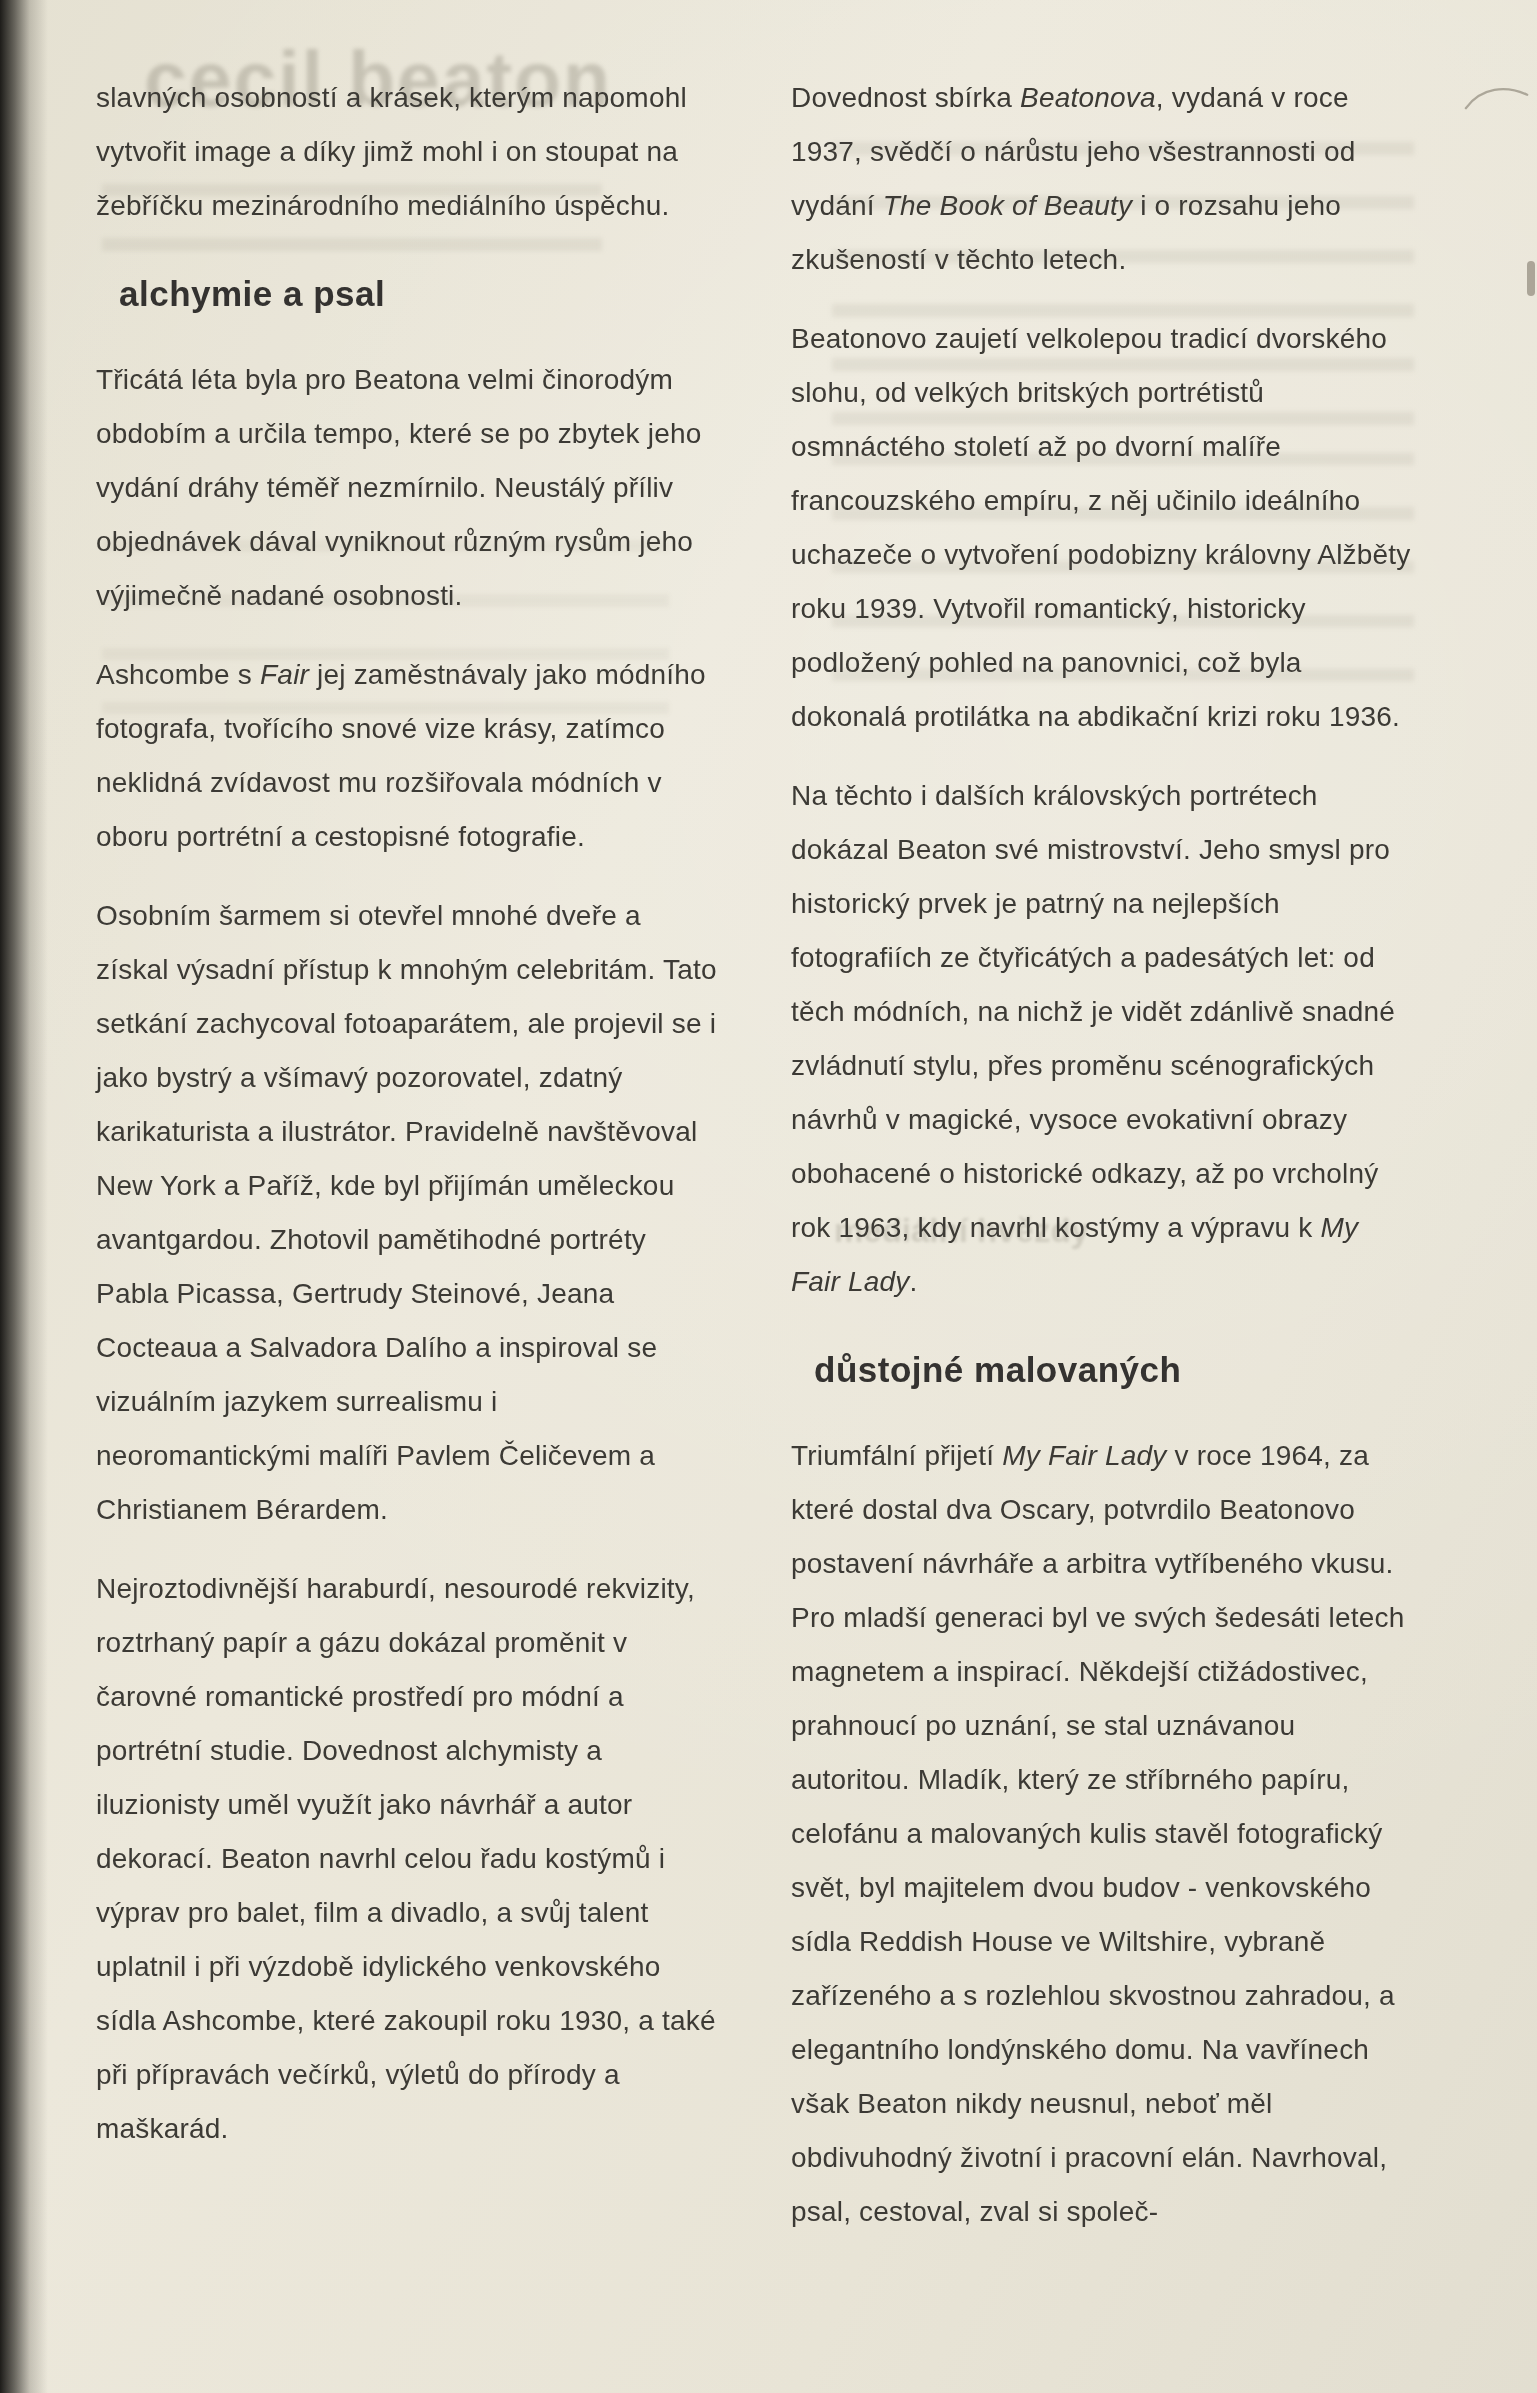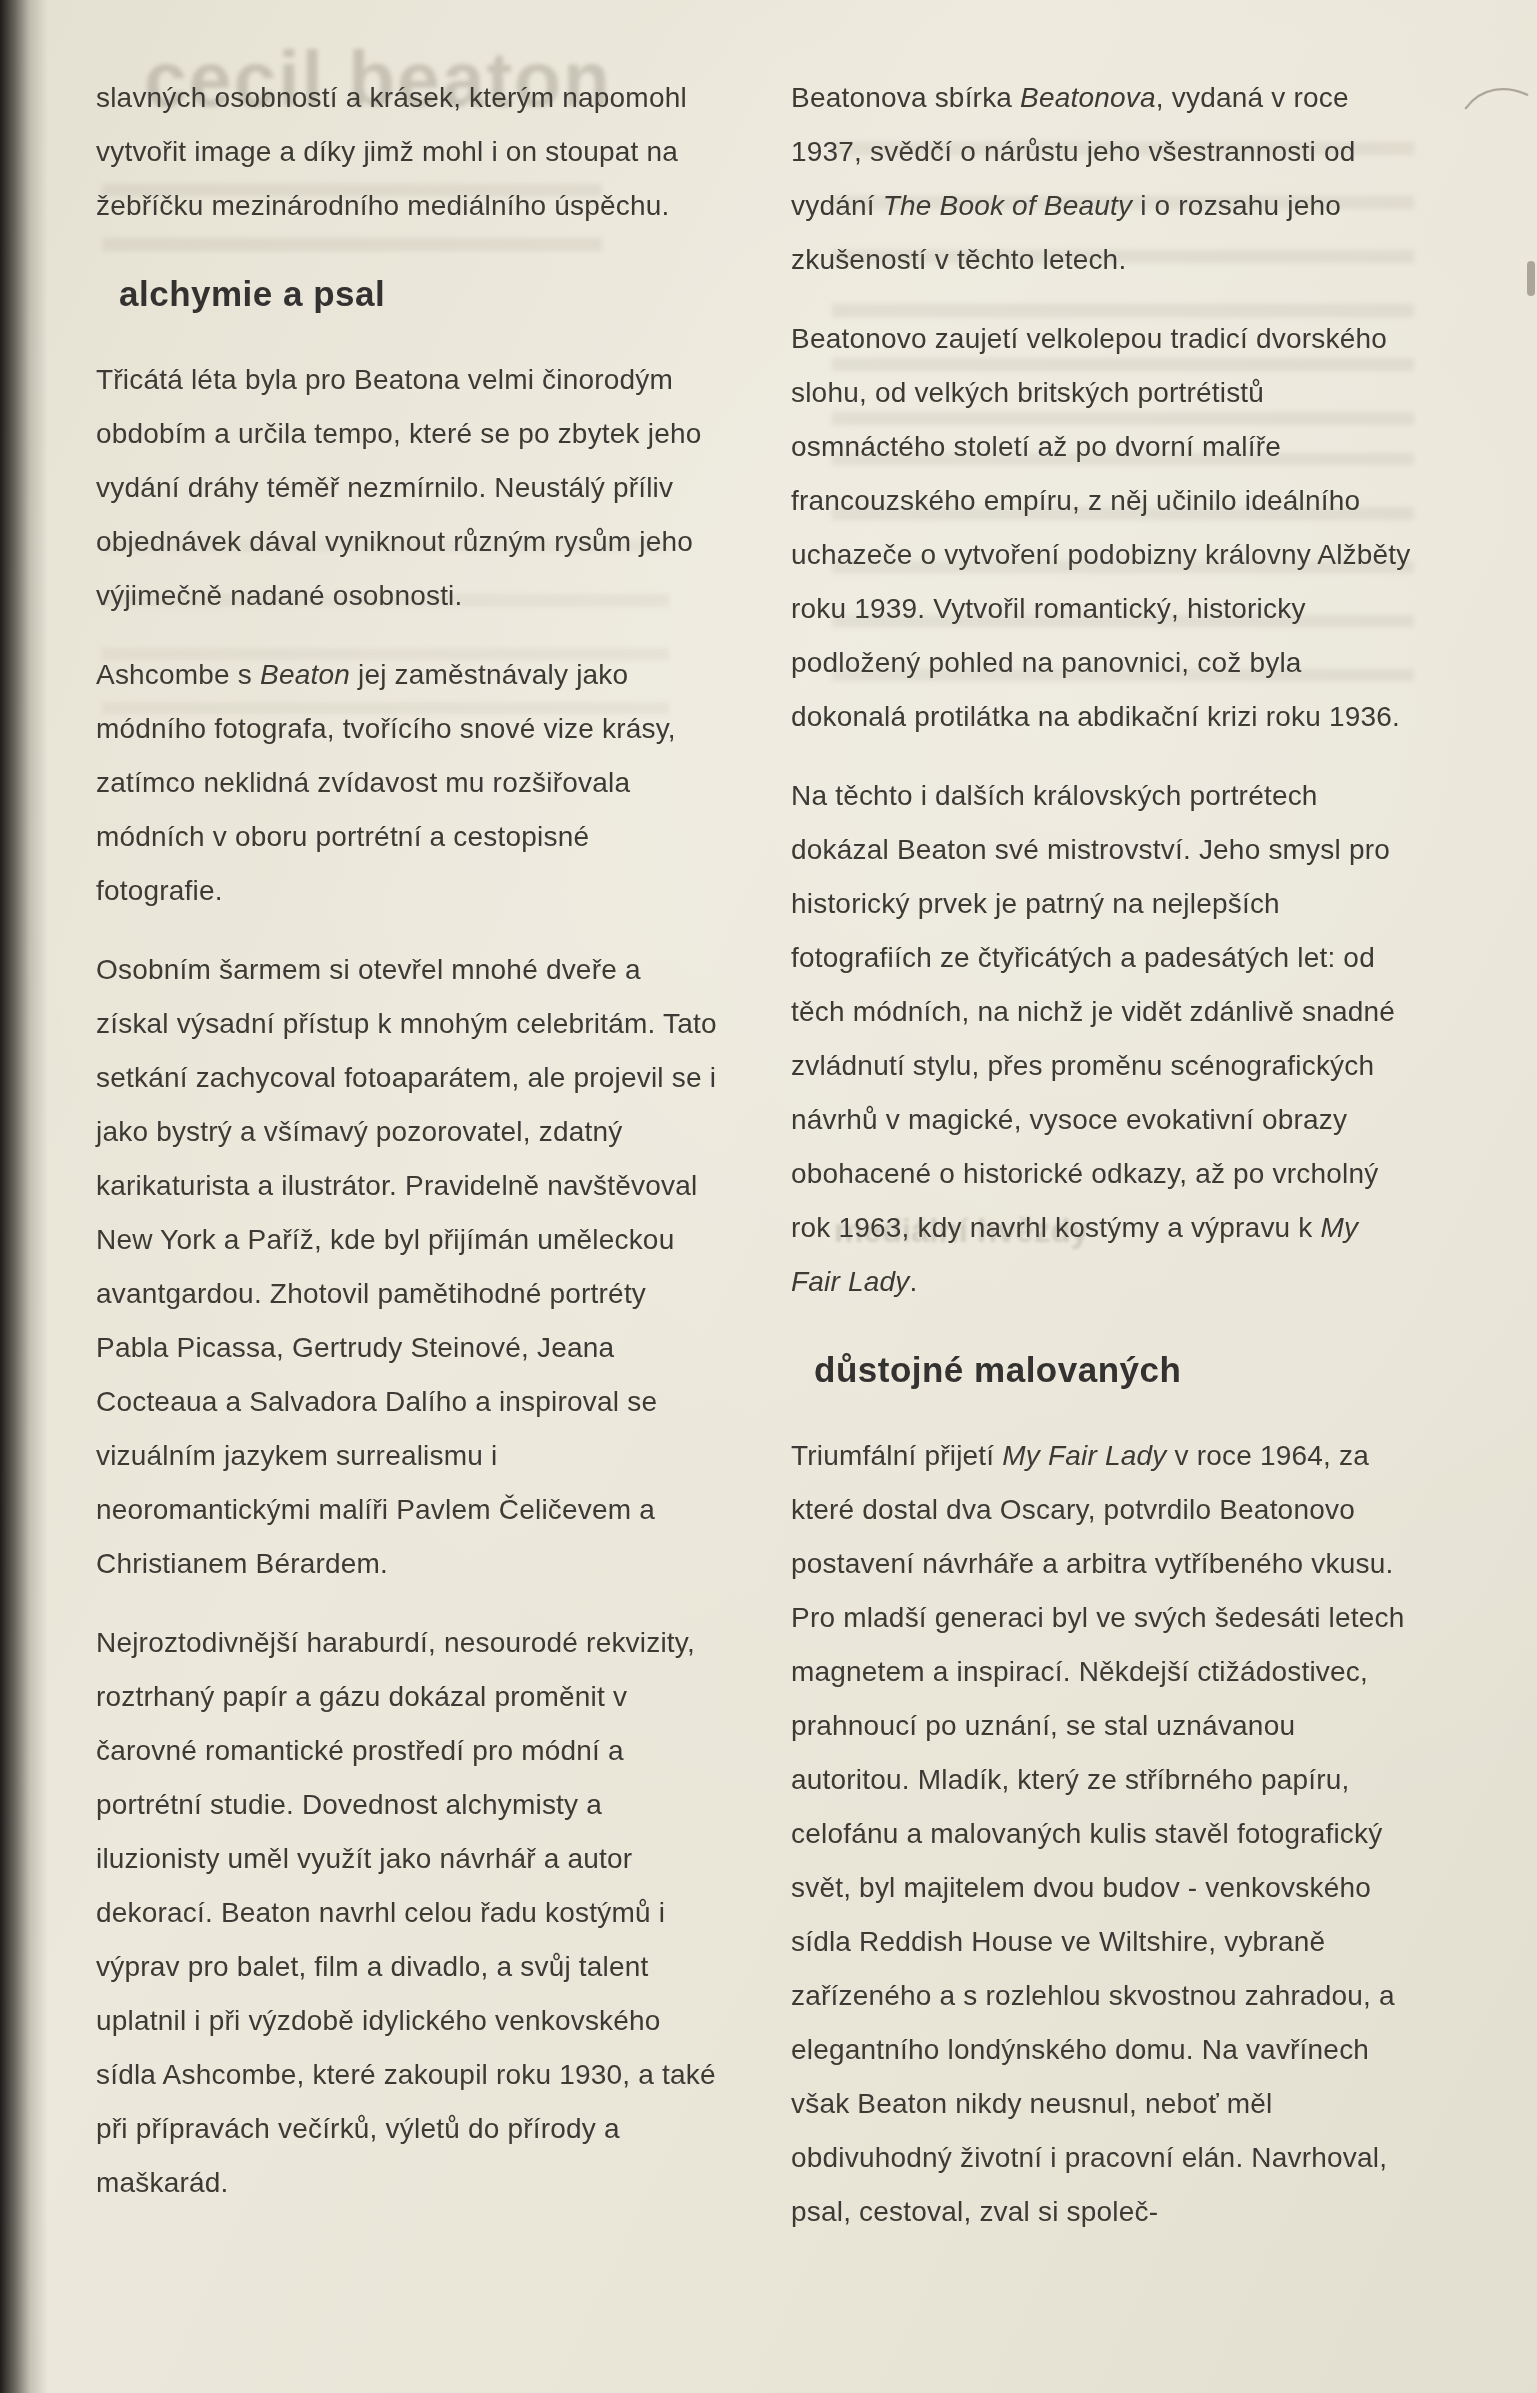--- a/index.html
+++ b/index.html
@@ -126,26 +126,26 @@
   <svg class="scratch-mark" width="67" height="33" viewBox="0 0 70 34">
     <path d="M2,26 C18,4 44,2 66,12" fill="none" stroke="#8b8577" stroke-width="2.5" stroke-linecap="round"></path>
   </svg>
   <div class="edge-mark"></div>
 
   <div class="columns">
     <div class="column">
         <p class="body-paragraph"><span>slavných osobností a krásek, kterým napomohl vytvořit image a díky jimž mohl i on stoupat na žebříčku mezinárodního mediálního úspěchu.</span></p>
         <h2 class="section-heading">alchymie a psal</h2>
         <p class="body-paragraph"><span>Třicátá léta byla pro Beatona velmi činorodým obdobím a určila tempo, které se po zbytek jeho vydání dráhy téměř nezmírnilo. Neustálý příliv objednávek dával vyniknout různým rysům jeho výjimečně nadané osobnosti.</span></p>
-        <p class="body-paragraph"><span>Ashcombe s </span><em>Beaton</em><span> jej zaměstnávaly jako módního fotografa, tvořícího snové vize krásy, zatímco neklidná zvídavost mu rozšiřovala módních v oboru portrétní a cestopisné fotografie.</span></p>
+        <p class="body-paragraph"><span>Ashcombe s </span><em>Fair</em><span> jej zaměstnávaly jako módního fotografa, tvořícího snové vize krásy, zatímco neklidná zvídavost mu rozšiřovala módních v oboru portrétní a cestopisné fotografie.</span></p>
         <p class="body-paragraph"><span>Osobním šarmem si otevřel mnohé dveře a získal výsadní přístup k mnohým celebritám. Tato setkání zachycoval fotoaparátem, ale projevil se i jako bystrý a všímavý pozorovatel, zdatný karikaturista a ilustrátor. Pravidelně navštěvoval New York a Paříž, kde byl přijímán uměleckou avantgardou. Zhotovil pamětihodné portréty Pabla Picassa, Gertrudy Steinové, Jeana Cocteaua a Salvadora Dalího a inspiroval se vizuálním jazykem surrealismu i neoromantickými malíři Pavlem Čeličevem a Christianem Bérardem.</span></p>
         <p class="body-paragraph"><span>Nejroztodivnější haraburdí, nesourodé rekvizity, roztrhaný papír a gázu dokázal proměnit v čarovné romantické prostředí pro módní a portrétní studie. Dovednost alchymisty a iluzionisty uměl využít jako návrhář a autor dekorací. Beaton navrhl celou řadu kostýmů i výprav pro balet, film a divadlo, a svůj talent uplatnil i při výzdobě idylického venkovského sídla Ashcombe, které zakoupil roku 1930, a také při přípravách večírků, výletů do přírody a maškarád.</span></p>
       </div>
     <div class="column">
-        <p class="body-paragraph"><span>Beatonova sbírka </span><em>Beatonova</em><span>, vydaná v roce 1937, svědčí o nárůstu jeho všestrannosti od vydání </span><em>The Book of Beauty</em><span> i o rozsahu jeho zkušeností v těchto letech.</span></p>
+        <p class="body-paragraph"><span>Dovednost sbírka </span><em>Beatonova</em><span>, vydaná v roce 1937, svědčí o nárůstu jeho všestrannosti od vydání </span><em>The Book of Beauty</em><span> i o rozsahu jeho zkušeností v těchto letech.</span></p>
         <p class="body-paragraph"><span>Beatonovo zaujetí velkolepou tradicí dvorského slohu, od velkých britských portrétistů osmnáctého století až po dvorní malíře francouzského empíru, z něj učinilo ideálního uchazeče o vytvoření podobizny královny Alžběty roku 1939. Vytvořil romantický, historicky podložený pohled na panovnici, což byla dokonalá protilátka na abdikační krizi roku 1936.</span></p>
         <p class="body-paragraph"><span>Na těchto i dalších královských portrétech dokázal Beaton své mistrovství. Jeho smysl pro historický prvek je patrný na nejlepších fotografiích ze čtyřicátých a padesátých let: od těch módních, na nichž je vidět zdánlivě snadné zvládnutí stylu, přes proměnu scénografických návrhů v magické, vysoce evokativní obrazy obohacené o historické odkazy, až po vrcholný rok 1963, kdy navrhl kostýmy a výpravu k </span><em>My Fair Lady</em><span>.</span></p>
         <h2 class="section-heading">důstojné malovaných</h2>
         <p class="body-paragraph"><span>Triumfální přijetí </span><em>My Fair Lady</em><span> v roce 1964, za které dostal dva Oscary, potvrdilo Beatonovo postavení návrháře a arbitra vytříbeného vkusu. Pro mladší generaci byl ve svých šedesáti letech magnetem a inspirací. Někdejší ctižádostivec, prahnoucí po uznání, se stal uznávanou autoritou. Mladík, který ze stříbrného papíru, celofánu a malovaných kulis stavěl fotografický svět, byl majitelem dvou budov - venkovského sídla Reddish House ve Wiltshire, vybraně zařízeného a s rozlehlou skvostnou zahradou, a elegantního londýnského domu. Na vavřínech však Beaton nikdy neusnul, neboť měl obdivuhodný životní i pracovní elán. Navrhoval, psal, cestoval, zval si společ-</span></p>
       </div>
   </div>
 
 </div>
 
 

